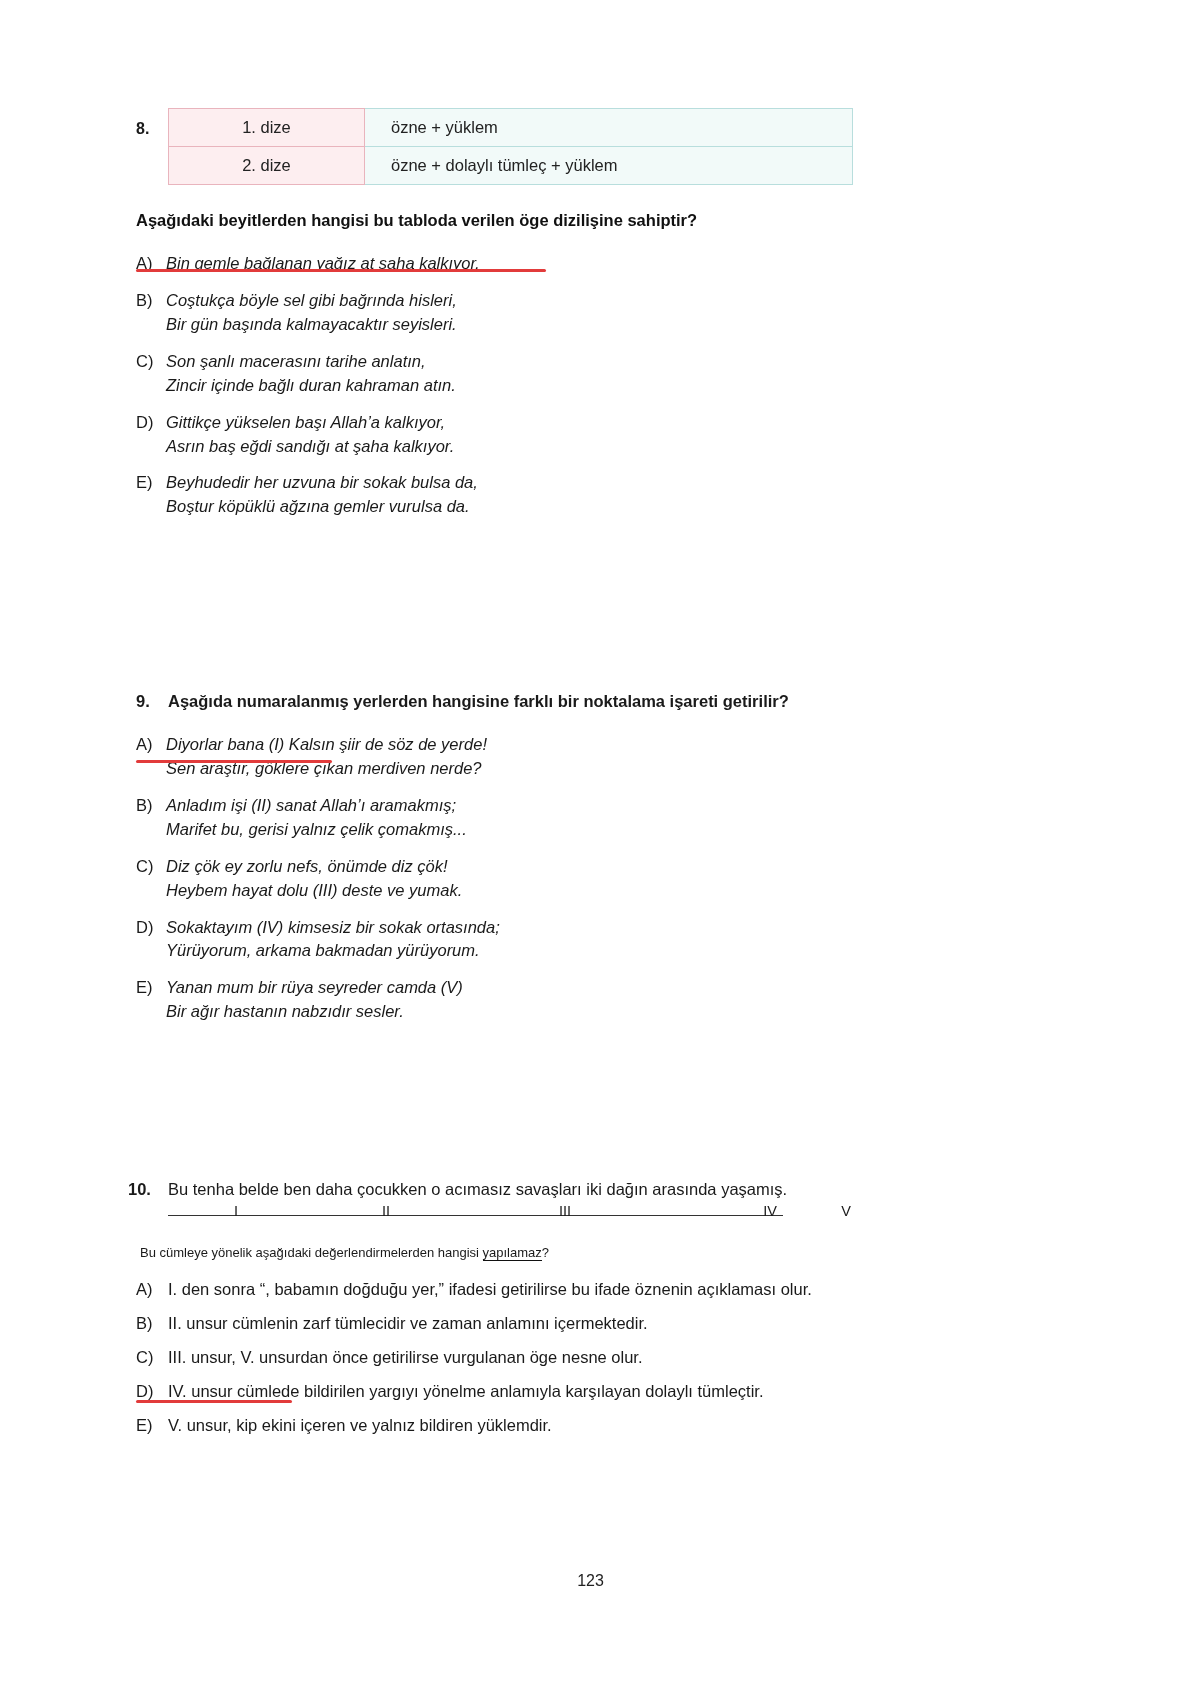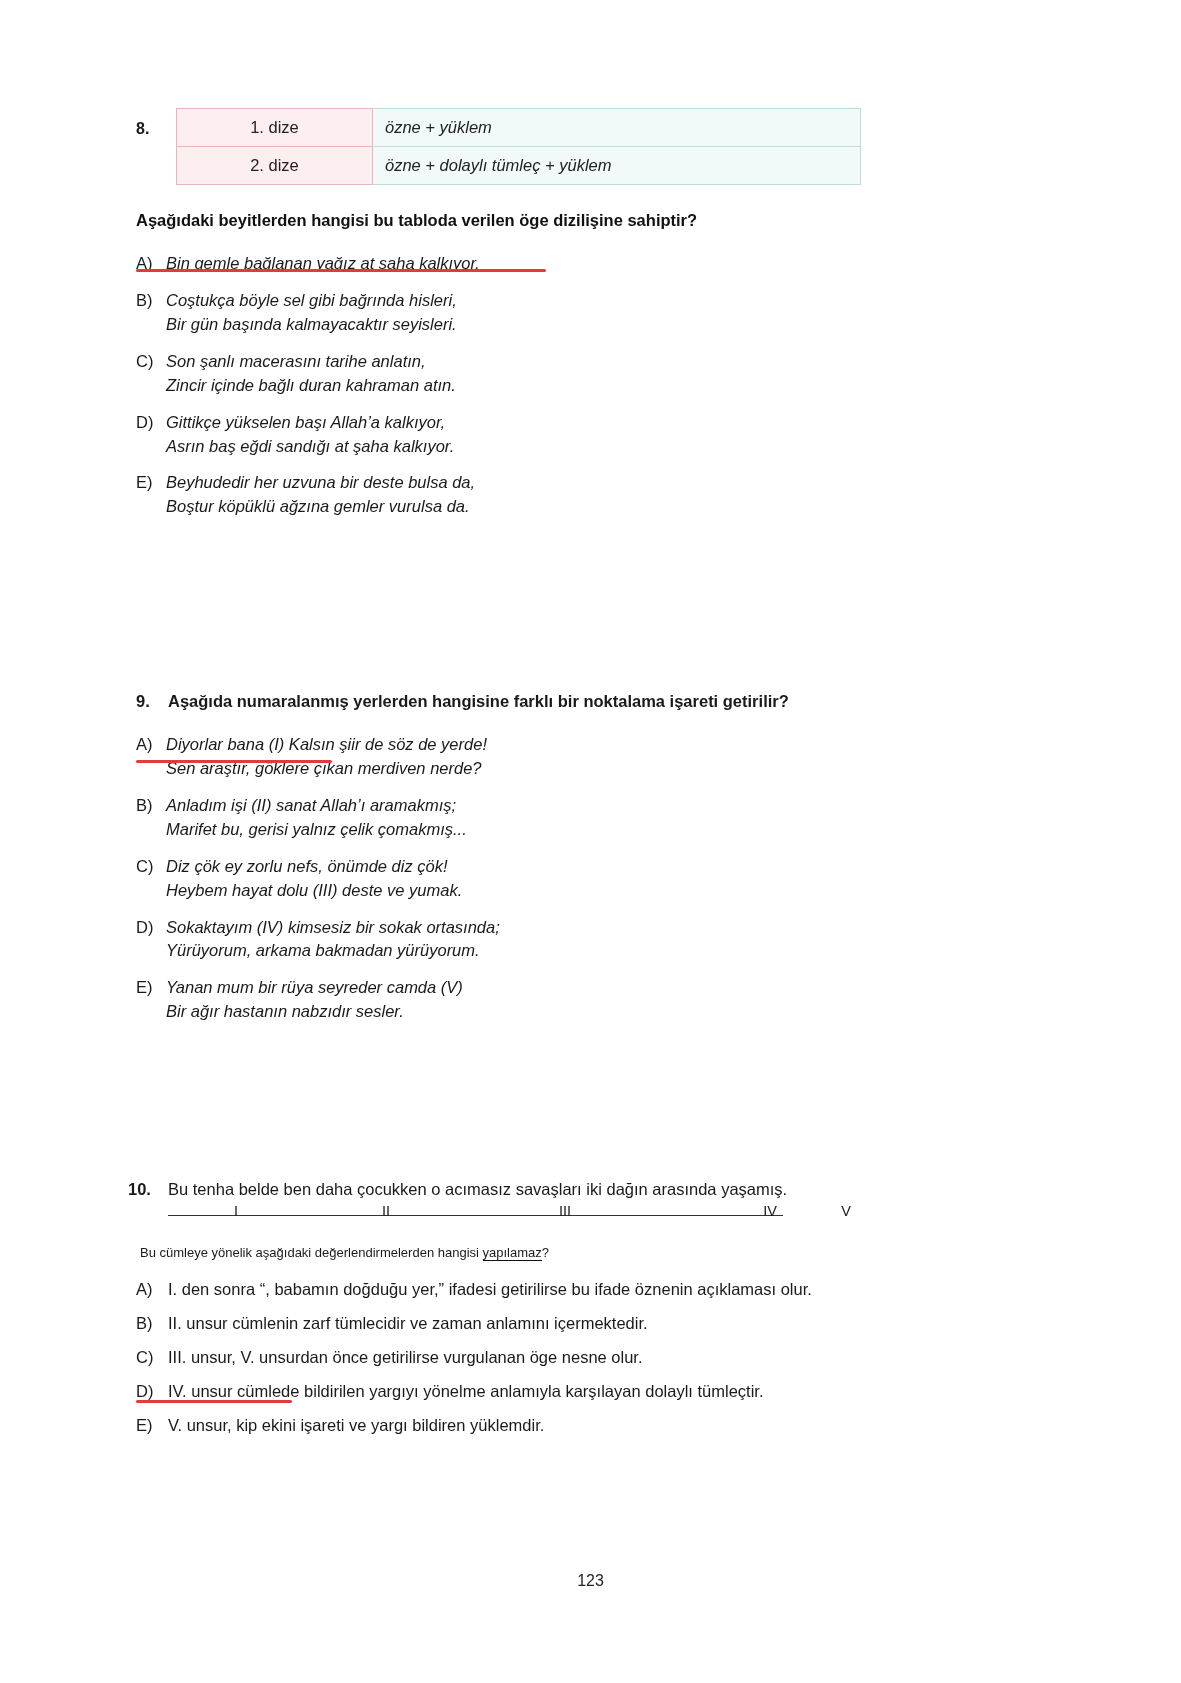--- a/index.html
+++ b/index.html
@@ -36,44 +36,42 @@
   .q8-num {
     font-size: 16px;
     font-weight: bold;
     width: 32px;
     padding-top: 12px;
     flex: none;
   }
   .table-wrap {
     display: table;
     border-collapse: collapse;
-    margin-left: 8px;
   }
   .trow { display: table-row; }
   .cell-left, .cell-right {
     display: table-cell;
     font-size: 16.5px;
     vertical-align: middle;
     height: 38px;
     box-sizing: border-box;
   }
   .cell-left {
     width: 196px;
     background: #fdeef0;
     border: 1px solid #e9b4bd;
     text-align: center;
     color: #222;
   }
   .cell-right {
     width: 488px;
     background: #f2faf9;
     border: 1px solid #b8dedd;
-    padding-left: 12px;
+    padding-left: 26px;
     color: #222;
-    font-style: italic;
   }
 
   .prompt {
     font-size: 16.5px;
     font-weight: bold;
     margin: 0;
     color: #111;
   }
 
   
@@ -232,21 +230,21 @@
       <li class="opt">
         <span class="opt-letter">D)</span>
         <span class="opt-body">
           <span class="opt-line2">Gittikçe yükselen başı Allah’a kalkıyor,</span>
           <span class="opt-line2">Asrın baş eğdi sandığı at şaha kalkıyor.</span>
         </span>
       </li>
       <li class="opt">
         <span class="opt-letter">E)</span>
         <span class="opt-body">
-          <span class="opt-line2">Beyhudedir her uzvuna bir deste bulsa da,</span>
+          <span class="opt-line2">Beyhudedir her uzvuna bir sokak bulsa da,</span>
           <span class="opt-line2">Boştur köpüklü ağzına gemler vurulsa da.</span>
         </span>
       </li>
     </ul>
   </div>
 
   <div class="penline" style="left:136px; top:269px; width:410px;"></div>
 
   <div class="q9-block">
     <div class="q-title">
@@ -323,21 +321,21 @@
       <li class="opt">
         <span class="opt-letter">C)</span>
         <span class="opt-body">III. unsur, V. unsurdan önce getirilirse vurgulanan öge nesne olur.</span>
       </li>
       <li class="opt">
         <span class="opt-letter">D)</span>
         <span class="opt-body">IV. unsur cümlede bildirilen yargıyı yönelme anlamıyla karşılayan dolaylı tümleçtir.</span>
       </li>
       <li class="opt">
         <span class="opt-letter">E)</span>
-        <span class="opt-body">V. unsur, kip ekini işareti ve yargı bildiren yüklemdir.</span>
+        <span class="opt-body">V. unsur, kip ekini içeren ve yalnız bildiren yüklemdir.</span>
       </li>
     </ul>
   </div>
 
   <div class="penline" style="left:136px; top:1400px; width:156px;"></div>
 
   <div class="page-number">123</div>
 </div>
 
 </body></html>

